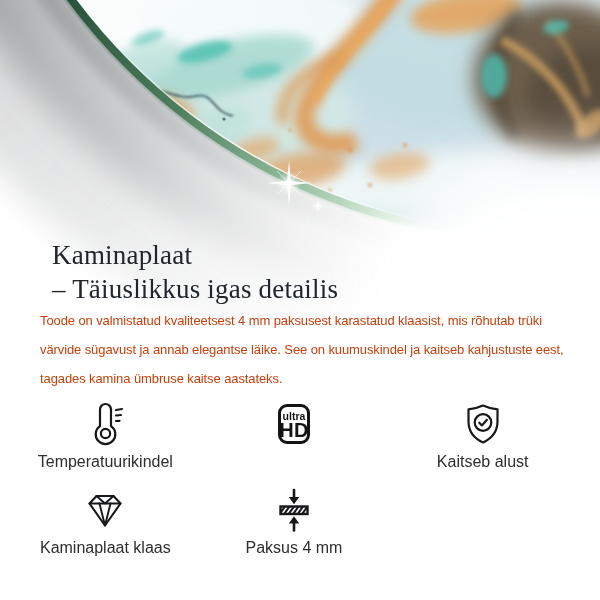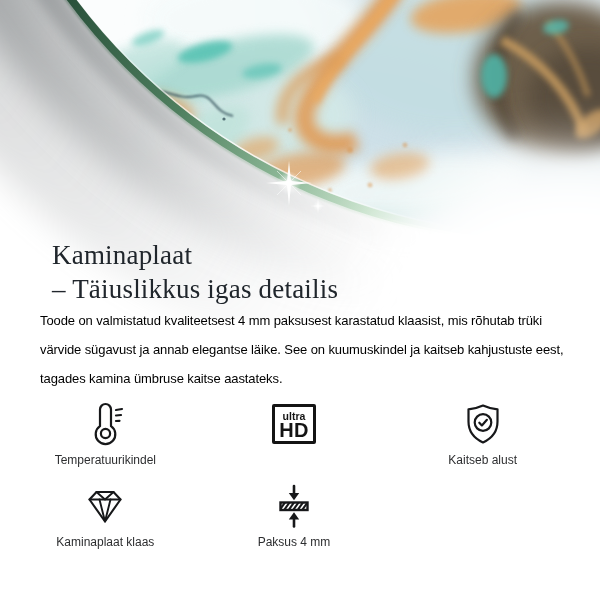--- a/index.html
+++ b/index.html
@@ -12,32 +12,32 @@
   .hero{position:absolute;left:0;top:0;width:600px;height:320px;pointer-events:none;}
   .heading{
     position:absolute;left:40px;top:226px;margin:12px;
     font-family:"Liberation Serif","DejaVu Serif",serif;
     font-weight:400;font-size:27px;line-height:34px;color:#20262c;
     letter-spacing:0.2px;z-index:2;
   }
   .heading span{display:block;}
   .body-text{
     position:absolute;left:40px;top:306px;width:540px;margin:0;
-    font-size:13px;line-height:29px;color:#000000;letter-spacing:-0.1px;z-index:2;
+    font-size:13px;line-height:29px;color:#c2410c;letter-spacing:-0.1px;z-index:2;
   }
   .features{
     position:absolute;left:11px;top:398px;width:566px;z-index:2;
     display:grid;grid-template-columns:repeat(3,1fr);row-gap:13px;
   }
   .feature{display:flex;flex-direction:column;align-items:center;}
   .feature .icon-box{height:52px;display:flex;align-items:center;justify-content:center;}
-  .feature .label{margin-top:3px;font-size:12px;color:#2d2e30;text-align:center;}
+  .feature .label{margin-top:3px;font-size:16px;color:#2d2e30;text-align:center;}
   .icon-stroke{stroke:#17181a;fill:none;stroke-width:2.2;stroke-linecap:round;stroke-linejoin:round;}
   .uhd-box{
-    width:44px;height:40px;border:3px solid #141414;border-radius:2px;
+    width:32px;height:40px;border:3px solid #141414;border-radius:9px;
     display:flex;flex-direction:column;align-items:center;justify-content:center;
     color:#141414;box-sizing:border-box;
   }
   .uhd-top{font-size:10.5px;font-weight:700;line-height:11px;}
   .uhd-bottom{font-size:20px;font-weight:700;line-height:16px;letter-spacing:0.3px;}
 </style>
 </head>
 <body>
 
 <svg class="hero" viewBox="0 0 600 320" aria-hidden="true">

